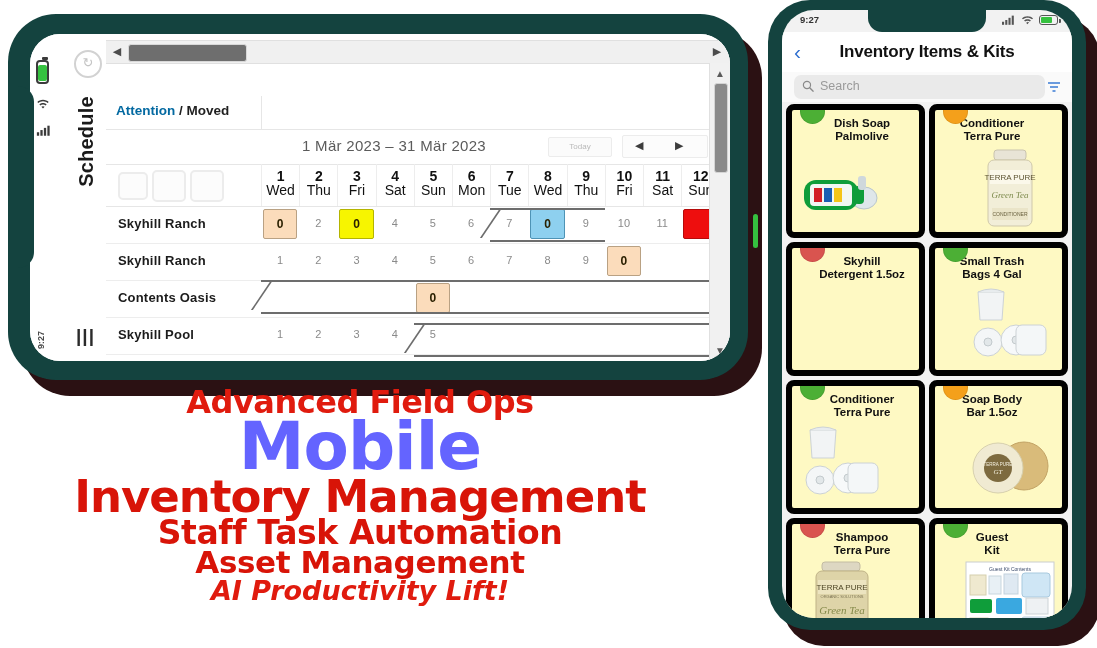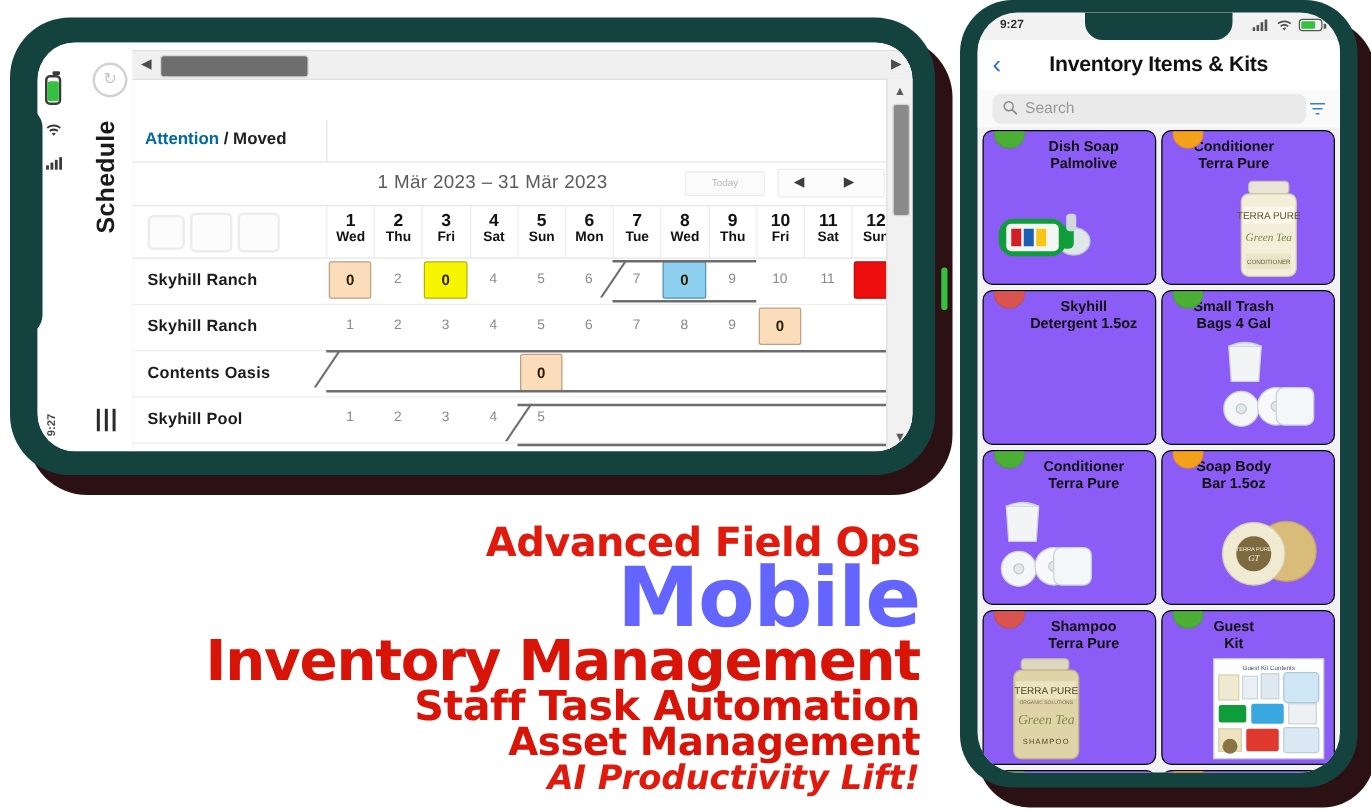--- a/index.html
+++ b/index.html
@@ -88,21 +88,21 @@
   .tbtn{position:absolute;top:8px;border:2px solid #ececec;border-radius:5px;
         background:#fcfcfc;}
   .tb1{left:12px;width:26px;height:24px;}
   .tb2{left:46px;width:30px;height:28px;top:6px;}
   .tb3{left:84px;width:30px;height:28px;top:6px;}
 
   
   .dayhdr{position:absolute;top:130px;height:42px;border-left:1px solid #ededed;
           text-align:center;box-sizing:border-box;}
   .dayhdr .d{font-size:14px;font-weight:700;color:#111;line-height:16px;margin-top:4px;}
-  .dayhdr .w{font-size:11px;font-weight:700;color:#111;line-height:12px;}
+  .dayhdr .w{font-size:14px;font-weight:400;color:#111;line-height:12px;}
 
   .srow{position:absolute;right:20px;left:0;height:37px;border-bottom:1px solid #ededed;}
   .srow .rname{position:absolute;left:12px;top:10px;font-size:13px;font-weight:700;
                color:#1b1b1b;letter-spacing:.2px;}
   .cellno{position:absolute;text-align:center;font-size:11px;color:#8a8a8a;top:11px;}
   .chip{position:absolute;top:3px;height:30px;box-sizing:border-box;border-radius:2px;
         text-align:center;font-size:12px;font-weight:700;color:#2a2000;line-height:29px;}
   .chip.peach{background:#fbdcbb;border:1px solid #b9a183;}
   .chip.yellow{background:#f7f500;border:1px solid #b4b400;}
   .chip.blue{background:#8ed0ef;border:1px solid #4e93b5;}
@@ -148,39 +148,39 @@
   .searchrow{position:absolute;left:0;top:62px;width:100%;height:30px;background:#fafafa;}
   .searchbox{position:absolute;left:12px;top:3px;width:232px;height:24px;background:#eaeaea;
              border-radius:7px;padding-left:19px;}
   .searchbox .mag{position:absolute;left:8px;top:5px;width:12px;height:12px;}
   .searchbox .ph{position:absolute;left:26px;top:4px;font-size:12.5px;color:#9a9a9a;}
   .filter-ico{position:absolute;right:11px;top:8px;width:14px;height:14px;}
 
   .cards{position:absolute;left:0;top:92px;width:100%;bottom:0;
          display:grid;grid-template-columns:1fr 1fr;gap:4px;padding:2px 4px 0 4px;
          box-sizing:border-box;align-content:start;}
-  .card{position:relative;background:#8b5cf6;border:1px solid #000000;border-radius:8px;
+  .card{position:relative;background:#fef9c3;border:6px solid #000000;border-radius:8px;
         height:122px;overflow:hidden;}
   .card.partial{height:34px;}
   .dot{position:absolute;left:8px;top:-11px;width:23px;height:23px;border-radius:50%;
        border:1px solid rgba(0,0,0,.08);z-index:3;}
   .dot.green{background:#4caf35;}
   .dot.orange{background:#f4a01b;}
   .dot.red{background:#d9544f;}
   .cname{position:absolute;right:5px;top:7px;width:104px;text-align:center;font-size:11.5px;
          font-weight:700;color:#111;line-height:13px;z-index:2;}
   .cname.left{left:5px;right:auto;}
   .cimg{position:absolute;bottom:2px;left:4px;width:92px;height:84px;}
   .cimg.r{left:auto;right:6px;}
 
   svg{display:block;}
 
   
-  .promo{position:absolute;left:16px;top:386px;width:720px;text-align:right;
-         line-height:1.0;margin-top:32px;}
+  .promo{position:absolute;left:0;top:386px;width:720px;text-align:center;
+         line-height:1.0;}
   .p1{font-size:32px;font-weight:700;color:#e01b0e;letter-spacing:-.5px;
       font-family:"DejaVu Sans", sans-serif;}
   .p2{font-size:66px;font-weight:700;color:#6464ff;letter-spacing:-1px;margin-top:-4px;
       font-family:"DejaVu Sans", sans-serif;}
   .p3{font-size:45px;font-weight:700;color:#d81408;letter-spacing:-1px;margin-top:-6px;
       font-family:"DejaVu Sans", sans-serif;}
   .p4{font-size:33px;font-weight:700;color:#d81408;letter-spacing:-.4px;margin-top:-3px;
       font-family:"DejaVu Sans", sans-serif;}
   .p5{font-size:31px;font-weight:700;color:#d81408;letter-spacing:-.4px;margin-top:-2px;
       font-family:"DejaVu Sans", sans-serif;}

